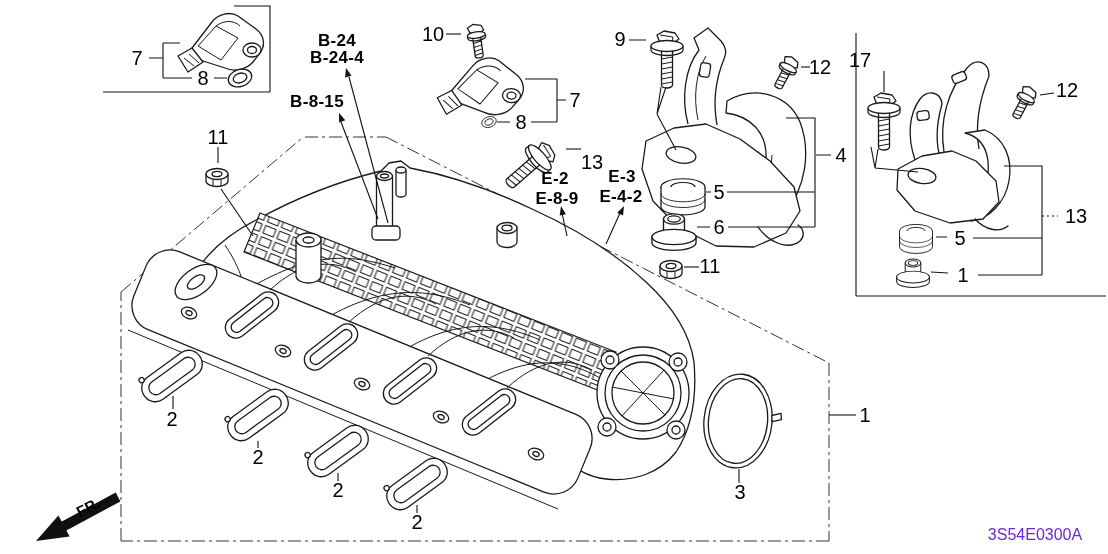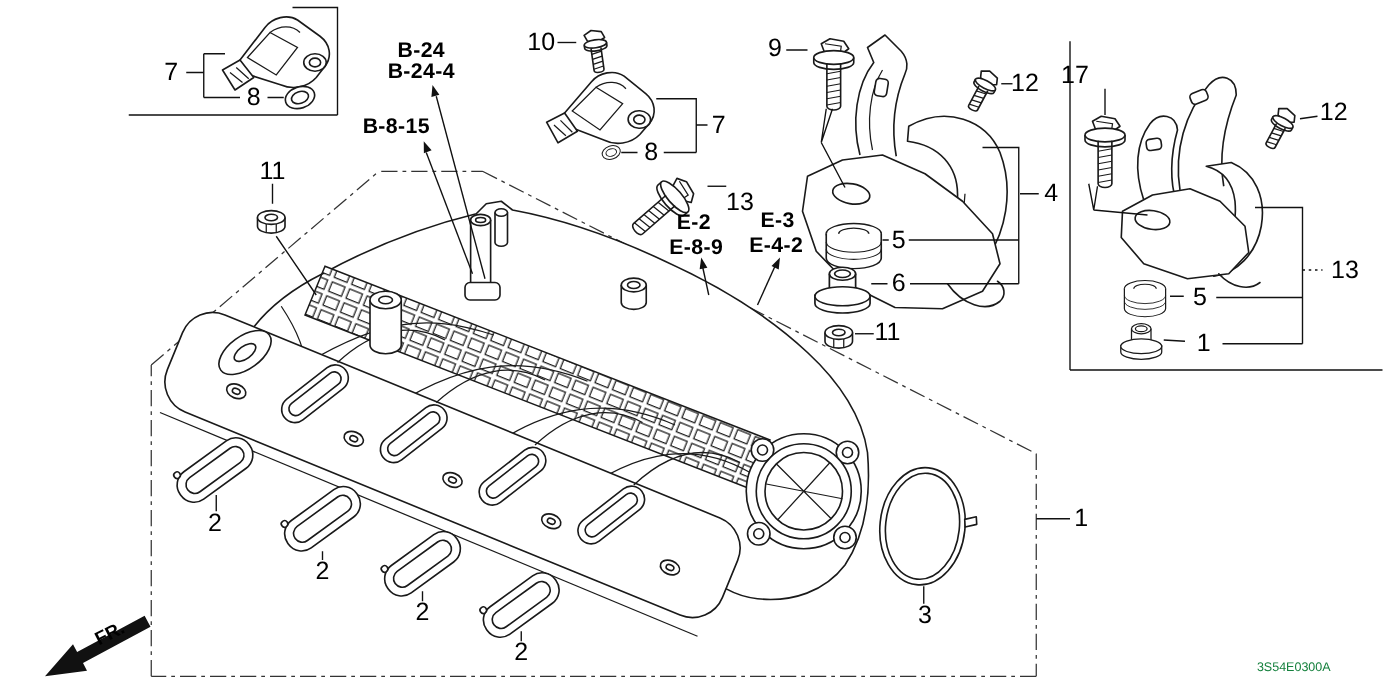--- a/index.html
+++ b/index.html
@@ -1,21 +1,21 @@
 <!DOCTYPE html>
 <html><head>
 <meta charset="utf-8">
 <style>
   html,body{margin:0;padding:0}
   body{width:1108px;height:554px;background:#fff;position:relative;overflow:hidden;
        font-family:"Liberation Sans",sans-serif;color:#000}
   svg{position:absolute;left:0;top:0}
   .lbl{position:absolute;transform:translate(-50%,-50%);font-size:20px;line-height:1;white-space:nowrap}
   .ref{font-weight:700;font-size:17px;letter-spacing:.3px}
-  .code{font-size:10px;color:#15803d}
+  .code{font-size:16px;color:#6d28d9}
   .fr{font-weight:700;font-size:15px;transform:translate(-50%,-50%) rotate(-27deg)}
   .s{fill:#fff;stroke:#1a1a1a;stroke-width:1.3;stroke-linejoin:round}
   .sn{fill:none;stroke:#1a1a1a;stroke-width:1.3;stroke-linecap:round;stroke-linejoin:round}
   .thin{fill:none;stroke:#1a1a1a;stroke-width:1}
   .ld{fill:none;stroke:#111;stroke-width:1.1}
   .dd{fill:none;stroke:#333;stroke-width:1;stroke-dasharray:13 4 3 4}
   .dot{stroke-dasharray:2 3}
   .blk{fill:#111;stroke:none}
 </style>
 </head>

